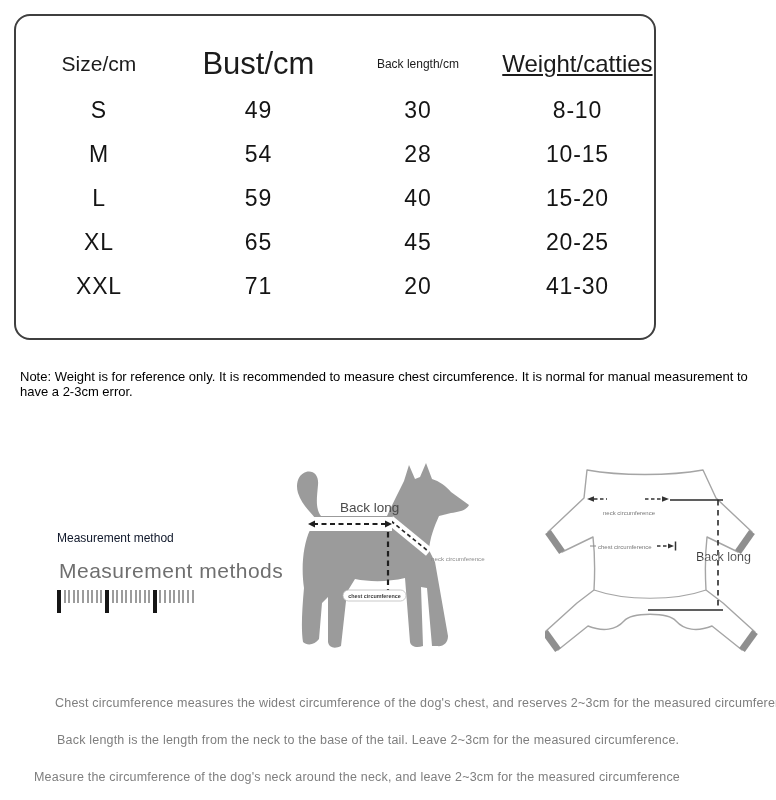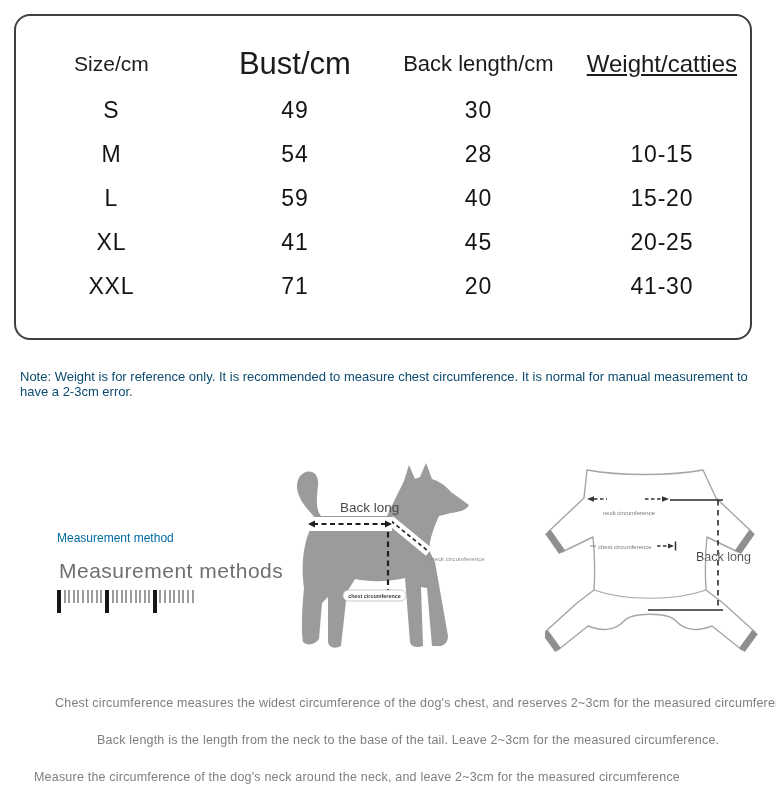--- a/index.html
+++ b/index.html
@@ -3,91 +3,92 @@
 <meta charset="utf-8">
 <style>
   html,body { margin:0; padding:0; background:#ffffff; }
   .page {
     position:relative; width:776px; height:800px; background:#ffffff;
     font-family:"Liberation Sans", sans-serif; overflow:hidden;
   }
 
   
   .size-table {
-    position:absolute; left:14px; top:14px; width:738px; height:326px;
+    position:absolute; left:14px; top:14px; width:642px; height:326px;
     border:2px solid #3f3f3f; border-radius:16px; box-sizing:border-box;
     padding-top:24px; background:#ffffff;
   }
   .trow {
     display:grid; grid-template-columns:26% 24% 26% 24%;
     height:44px; align-items:center; text-align:center;
   }
   .trow.header { height:48px; }
   .hcell { color:#1b1b1b; font-weight:400; }
   .hcell.h0 { font-size:21px; }
   .hcell.h1 { font-size:31px; }
-  .hcell.h2 { font-size:22px; }
+  .hcell.h2 { font-size:12px; }
   .hcell.h3 { font-size:24px;text-decoration:underline; }
   .dcell { font-size:23px; color:#141414; letter-spacing:0.8px; }
 
   
   .note {
     position:absolute; left:20px; top:369px; width:748px;
-    font-size:13px; color:#0c4a6e;
-  }
-
-  
-  .mm-small { position:absolute; left:57px; top:531px; font-size:12px; color:#0369a1; }
+    font-size:13px; color:#000000;
+  }
+
+  
+  .mm-small { position:absolute; left:57px; top:531px; font-size:12px; color:#0f172a; }
   .mm-large { position:absolute; left:59px; top:559px; font-size:21px; color:#6f6f6f; letter-spacing:0.5px; }
   .ruler { position:absolute; left:57px; top:590px; display:flex; align-items:flex-start; }
   .tick-thick { width:4px; height:23px; background:#161616; margin-right:2.6px; flex:none; }
   .tick-thin  { width:2px; height:13px; background:#9c9c9c; margin-right:2.6px; flex:none; }
 
   
   .dog-svg { position:absolute; left:288px; top:460px; }
   .garment-svg { position:absolute; left:545px; top:460px; }
 
   
   .instr { position:absolute; font-size:12.5px; color:#7e7e7e; letter-spacing:0.2px; white-space:nowrap; }
   .instr.i0 { left:55px; top:696px; }
-  .instr.i1 { left:57px; top:733px;margin-left:40px; }
+  .instr.i1 { left:57px; top:733px; }
   .instr.i2 { left:34px; top:770px; }
 </style>
 </head>
 <body>
 
 <div class="page">
 
   <div class="size-table">
     <div class="trow header">
       <div class="hcell h0">Size/cm</div>
       <div class="hcell h1">Bust/cm</div>
       <div class="hcell h2">Back length/cm</div>
       <div class="hcell h3">Weight/catties</div>
     </div>
     <div class="trow">
       <div class="dcell">S</div>
       <div class="dcell">49</div>
       <div class="dcell">30</div>
+      <div class="dcell">8-10</div>
     </div>
     <div class="trow">
       <div class="dcell">M</div>
       <div class="dcell">54</div>
       <div class="dcell">28</div>
       <div class="dcell">10-15</div>
     </div>
     <div class="trow">
       <div class="dcell">L</div>
       <div class="dcell">59</div>
       <div class="dcell">40</div>
       <div class="dcell">15-20</div>
     </div>
     <div class="trow">
       <div class="dcell">XL</div>
-      <div class="dcell">41</div>
+      <div class="dcell">65</div>
       <div class="dcell">45</div>
       <div class="dcell">20-25</div>
     </div>
     <div class="trow">
       <div class="dcell">XXL</div>
       <div class="dcell">71</div>
       <div class="dcell">20</div>
       <div class="dcell">41-30</div>
     </div>
   </div>

